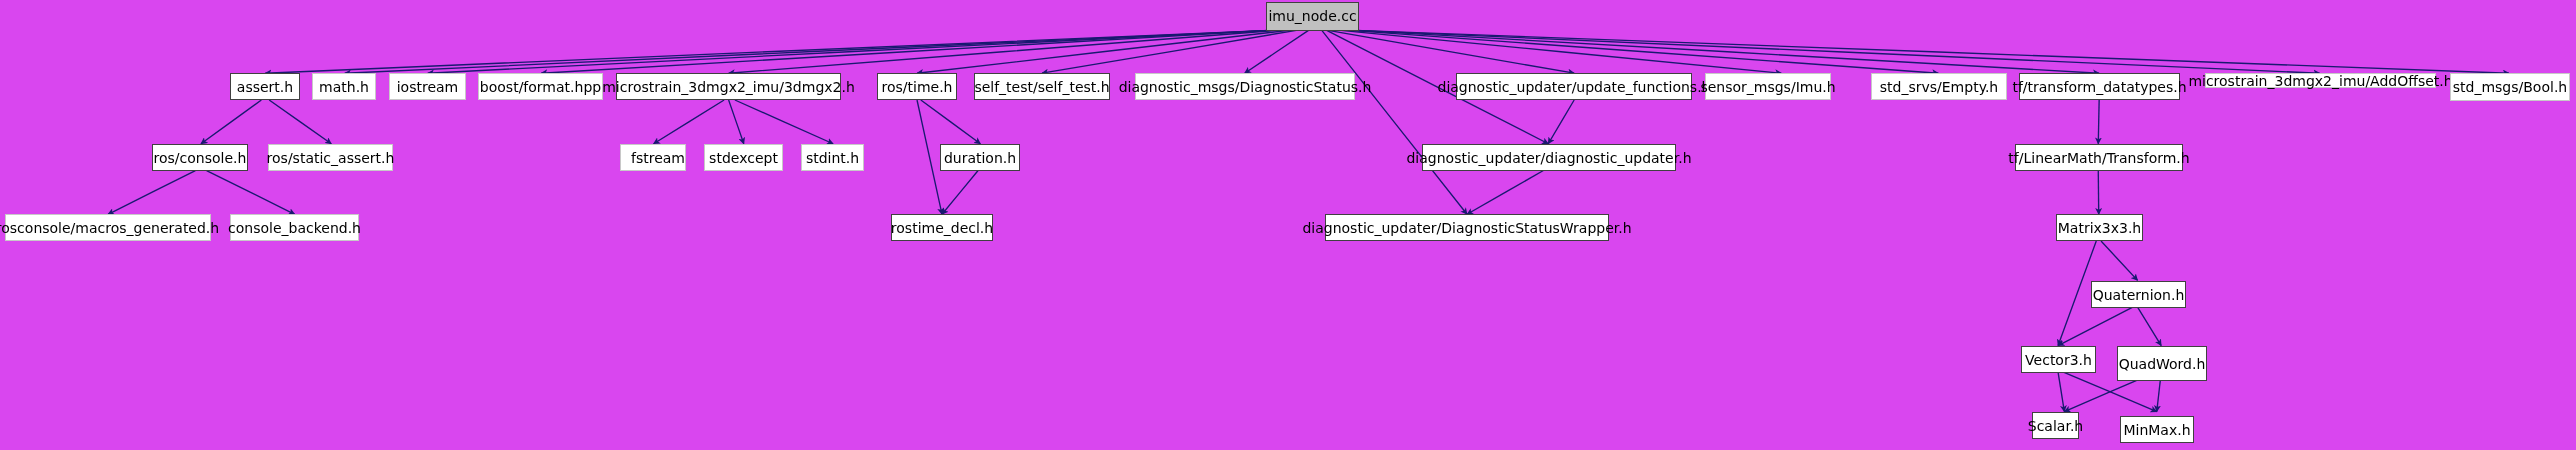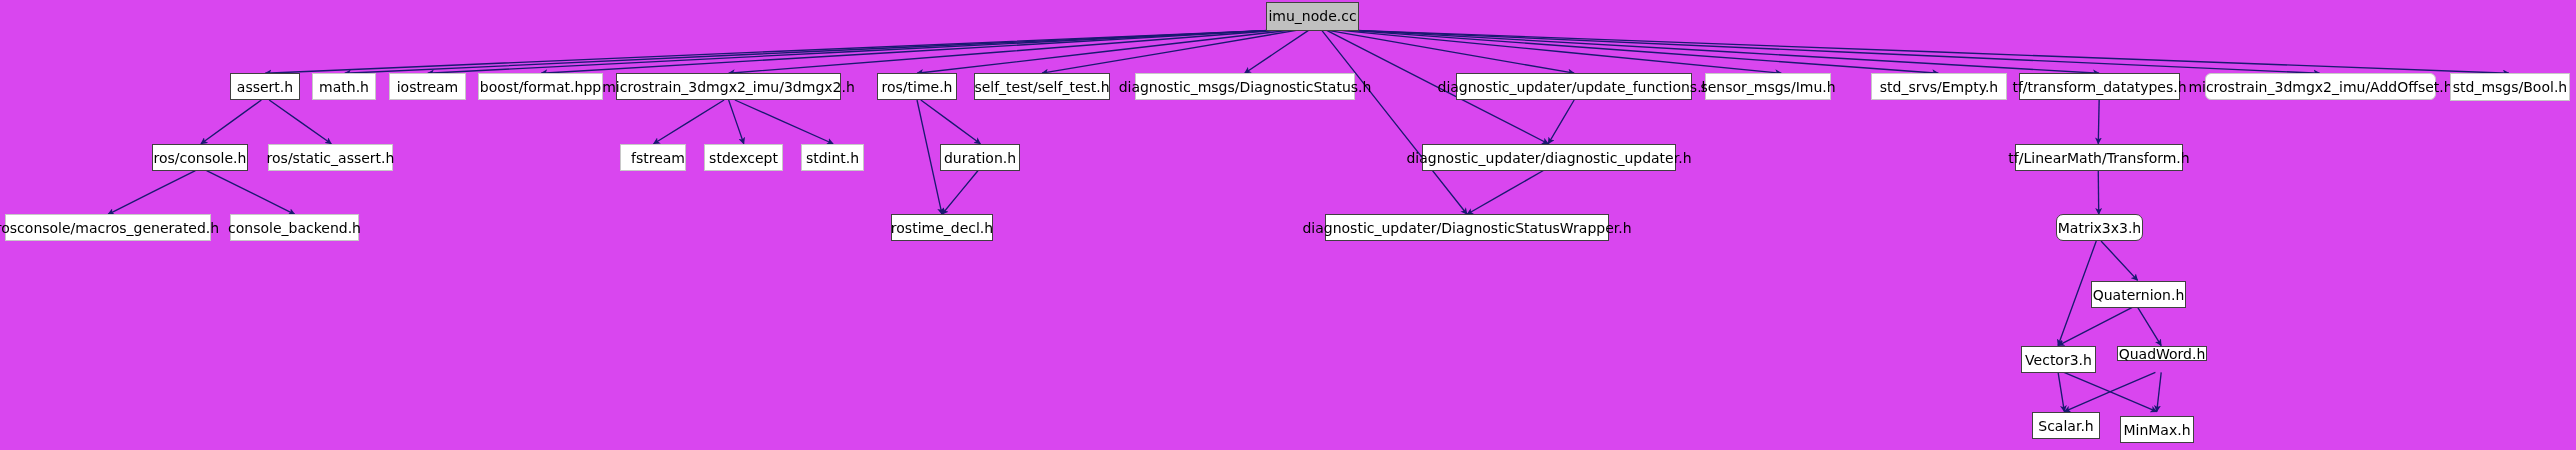--- a/index.html
+++ b/index.html
@@ -113,21 +113,21 @@
     </div>
     <div class="node thin" style="left: 1705px; top: 73px; width: 126px; height: 27px;">
       <span>sensor_msgs/Imu.h</span>
     </div>
     <div class="node thin" style="left: 1871px; top: 73px; width: 136px; height: 27px;">
       <span>std_srvs/Empty.h</span>
     </div>
     <div class="node bold" style="left: 2019px; top: 73px; width: 161px; height: 27px;">
       <span>tf/transform_datatypes.h</span>
     </div>
-    <div class="node thin" style="left: 2205px; top: 73px; width: 231px; height: 27px; border-radius: 6px;">
+    <div class="node thin" style="left: 2205px; top: 73px; width: 231px; height: 15px;">
       <span>microstrain_3dmgx2_imu/AddOffset.h</span>
     </div>
     <div class="node thin" style="left: 2450px; top: 73px; width: 120px; height: 28px;">
       <span>std_msgs/Bool.h</span>
     </div>
     <div class="node bold" style="left: 152px; top: 144px; width: 96px; height: 27px;">
       <span>ros/console.h</span>
     </div>
     <div class="node thin" style="left: 268px; top: 144px; width: 125px; height: 27px;">
       <span>ros/static_assert.h</span>
@@ -155,32 +155,32 @@
     </div>
     <div class="node thin" style="left: 230px; top: 214px; width: 129px; height: 27px;">
       <span>console_backend.h</span>
     </div>
     <div class="node bold" style="left: 891px; top: 214px; width: 102px; height: 27px;">
       <span>rostime_decl.h</span>
     </div>
     <div class="node bold" style="left: 1325px; top: 214px; width: 284px; height: 27px;">
       <span>diagnostic_updater/DiagnosticStatusWrapper.h</span>
     </div>
-    <div class="node bold" style="left: 2056px; top: 214px; width: 87px; height: 27px; border-radius: 7px;">
+    <div class="node bold" style="left: 2056px; top: 214px; width: 87px; height: 27px;">
       <span>Matrix3x3.h</span>
     </div>
     <div class="node bold" style="left: 2091px; top: 281px; width: 95px; height: 27px;">
       <span>Quaternion.h</span>
     </div>
     <div class="node bold" style="left: 2021px; top: 346px; width: 75px; height: 27px;">
       <span>Vector3.h</span>
     </div>
-    <div class="node bold" style="left: 2117px; top: 346px; width: 90px; height: 15px;">
+    <div class="node bold" style="left: 2117px; top: 346px; width: 90px; height: 35px;">
       <span>QuadWord.h</span>
     </div>
-    <div class="node bold" style="left: 2032px; top: 412px; width: 68px; height: 27px;">
+    <div class="node bold" style="left: 2032px; top: 412px; width: 47px; height: 27px;">
       <span>Scalar.h</span>
     </div>
     <div class="node bold" style="left: 2120px; top: 416px; width: 74px; height: 27px;">
       <span>MinMax.h</span>
     </div>
   </div>
 
 
 </body></html>

